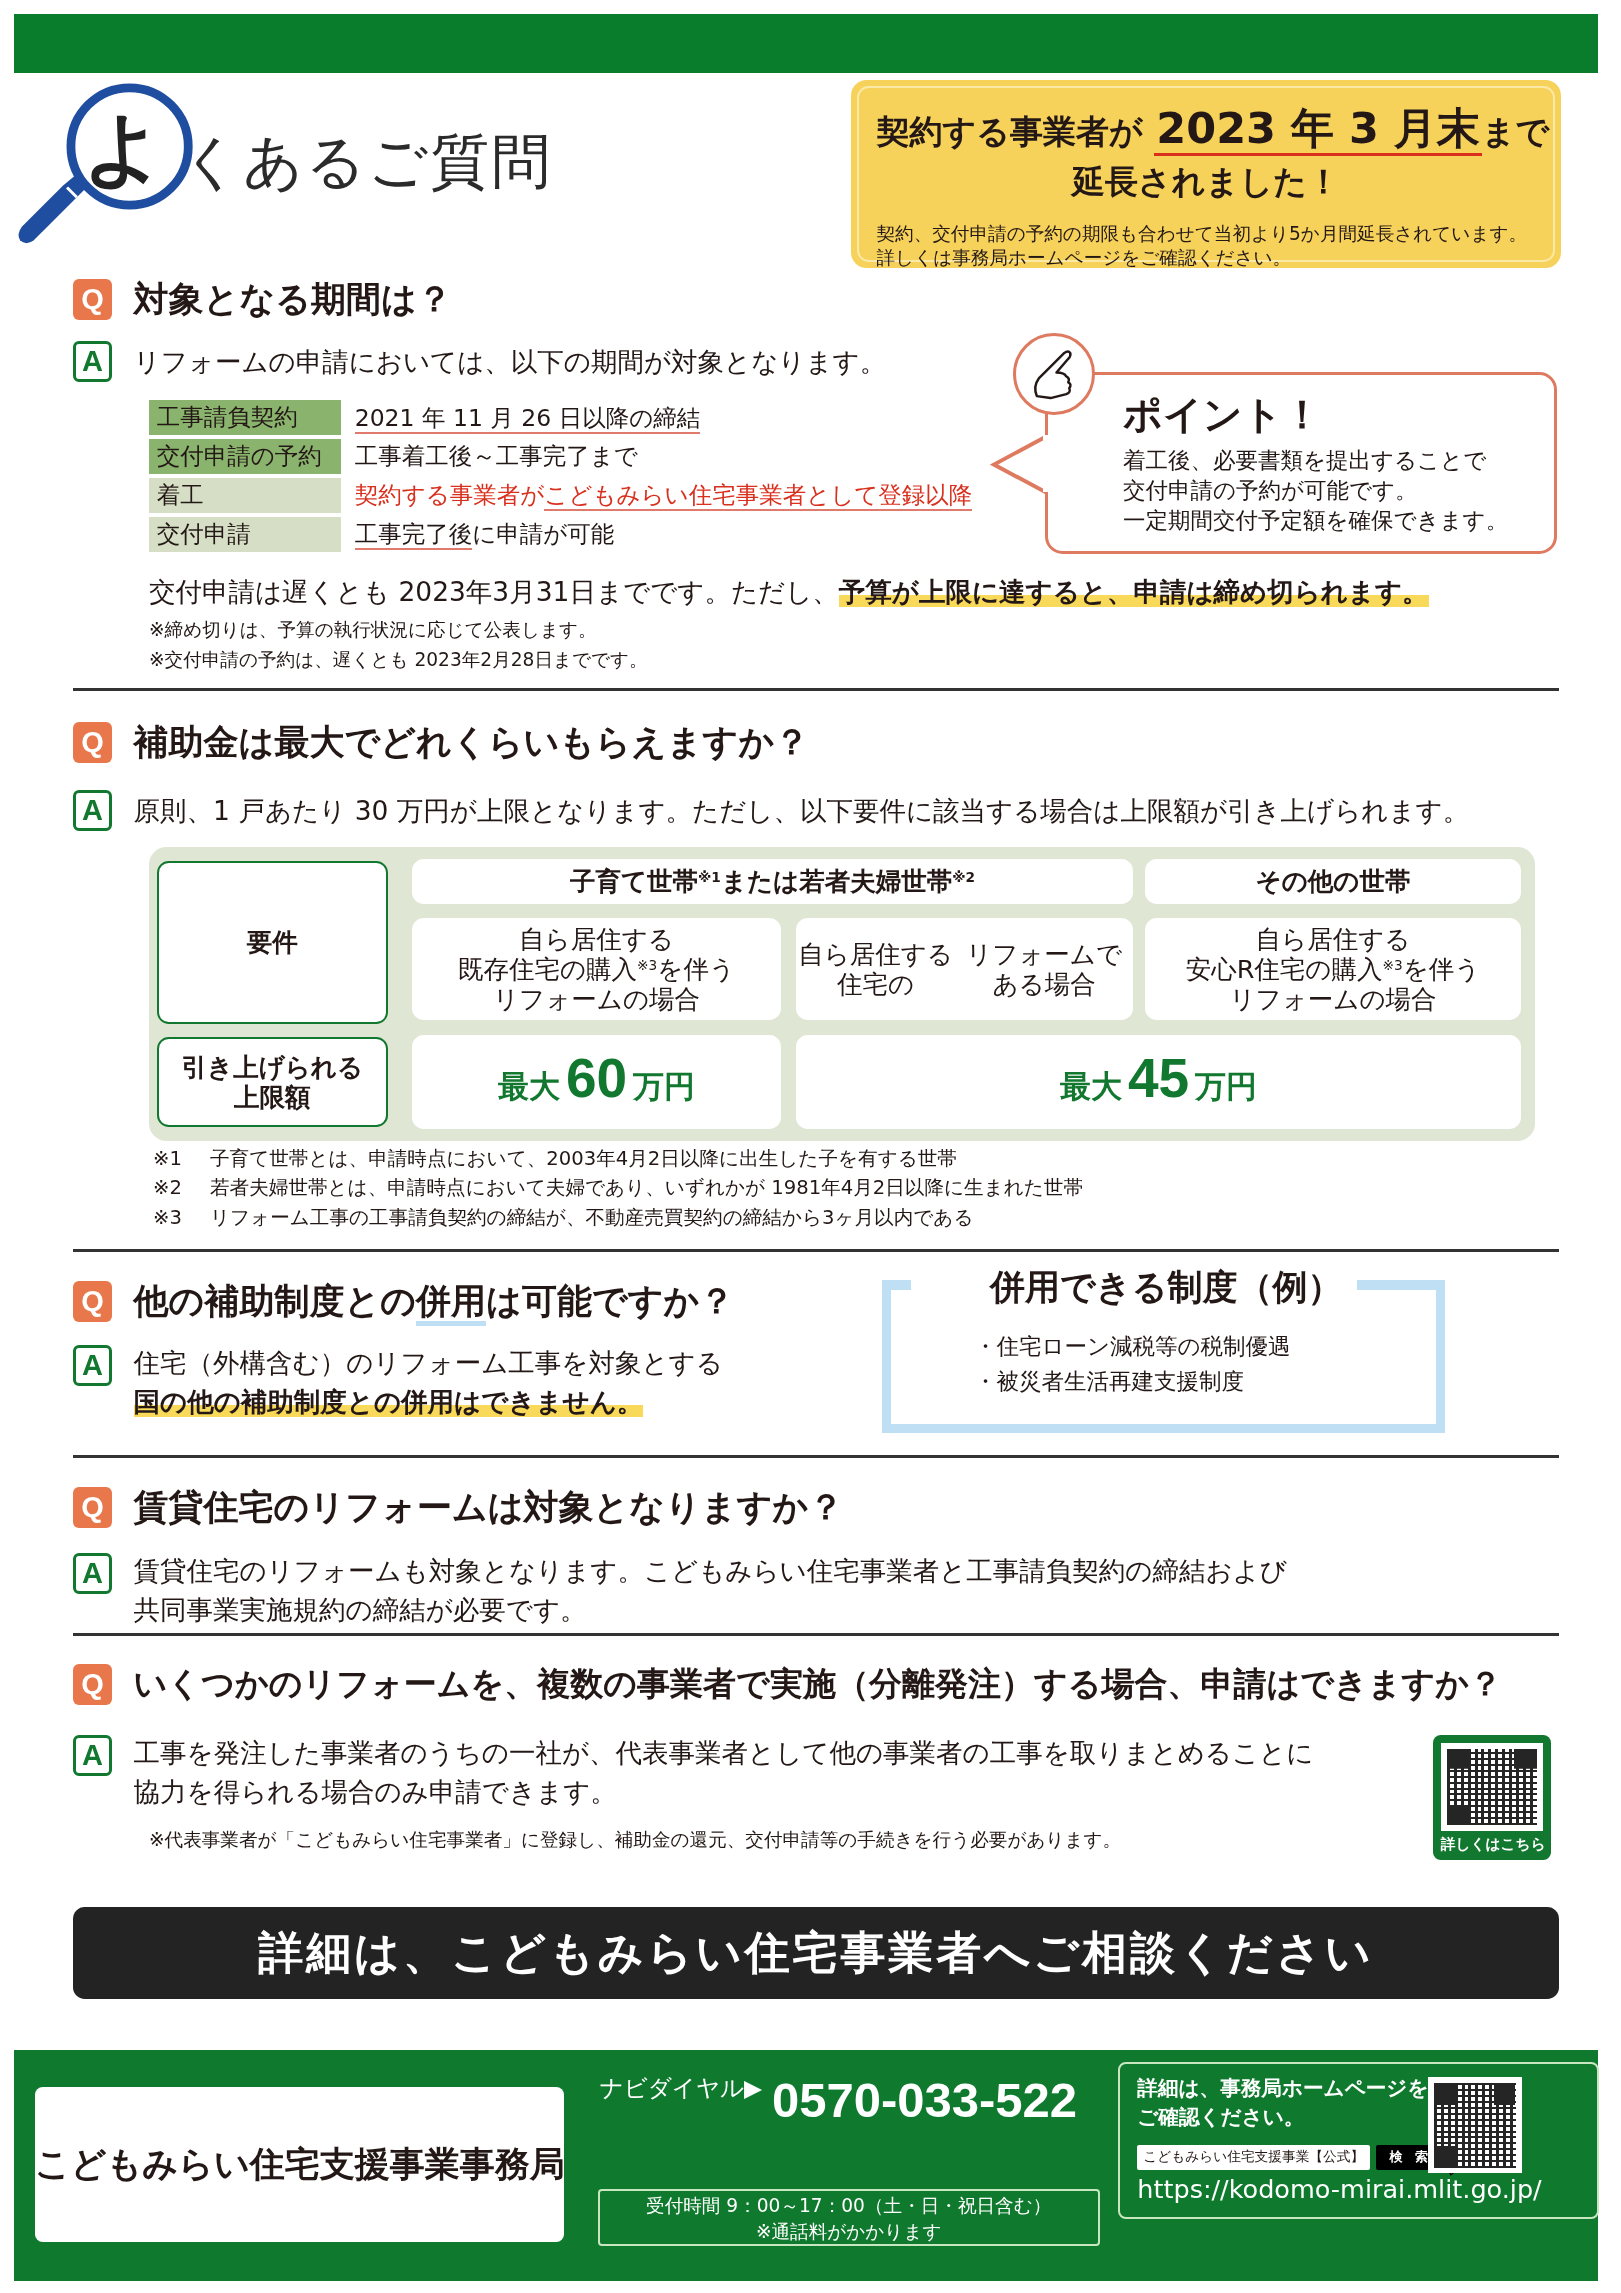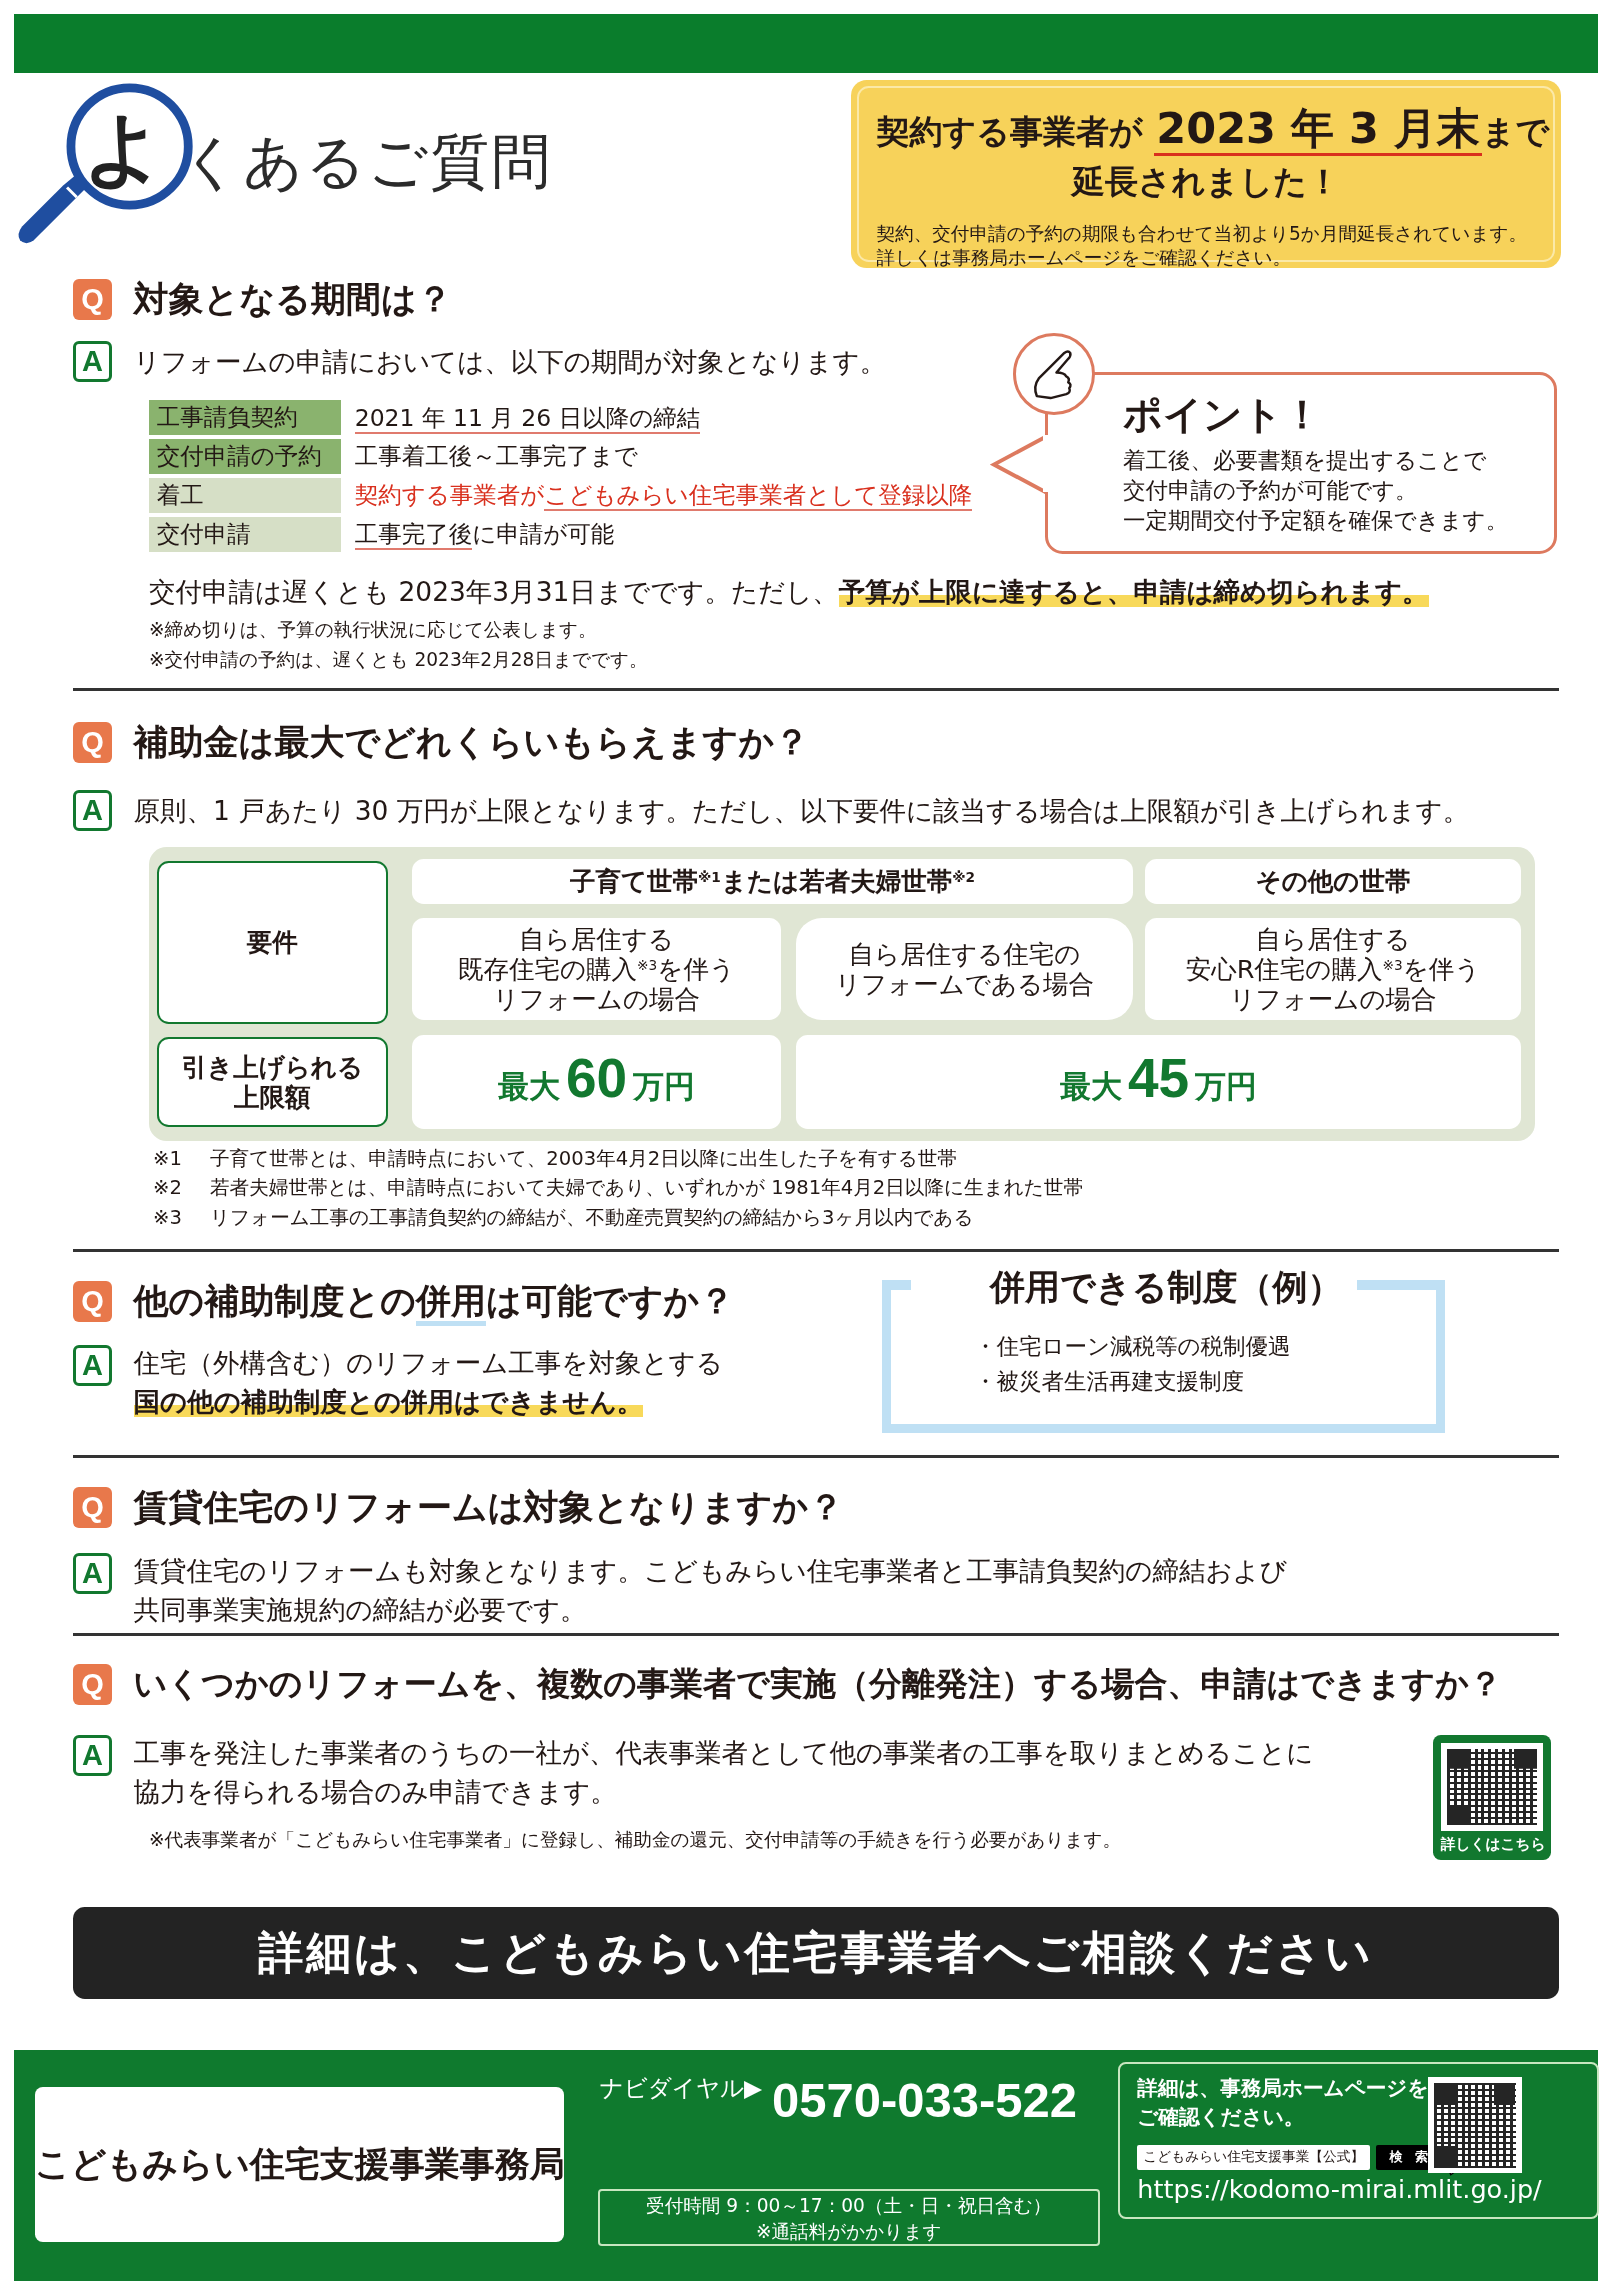--- a/index.html
+++ b/index.html
@@ -207,21 +207,21 @@
       <span> または若者夫婦世帯</span>
       <sup>※2</sup>
   </div>
   <div class="cell bold" style="left:996px; top:11.8px; width:376px; height:45px;">その他の世帯</div>
 
   <div class="cell" style="left:263px; top:71px; width:369px; height:102px; flex-direction:column;">
     <div>自ら居住する</div>
     <div><span>既存住宅の購入</span><sup>※3</sup><span>を伴う</span></div>
     <div>リフォームの場合</div>
   </div>
-  <div class="cell" style="left:647px; top:71px; width:337px; height:102px; flex-direction:column;border-radius:26px;">
+  <div class="cell" style="left:647px; top:71px; width:337px; height:102px; flex-direction:row;">
     <div>自ら居住する住宅の</div>
     <div>リフォームである場合</div>
   </div>
   <div class="cell" style="left:996px; top:71px; width:376px; height:102px; flex-direction:column;">
     <div>自ら居住する</div>
     <div><span>安心R住宅の購入</span><sup>※3</sup><span>を伴う</span></div>
     <div>リフォームの場合</div>
   </div>
 
   <div class="cell bold green-border" style="left:7.8px; top:190px; width:231px; height:90px; flex-direction:column;">

